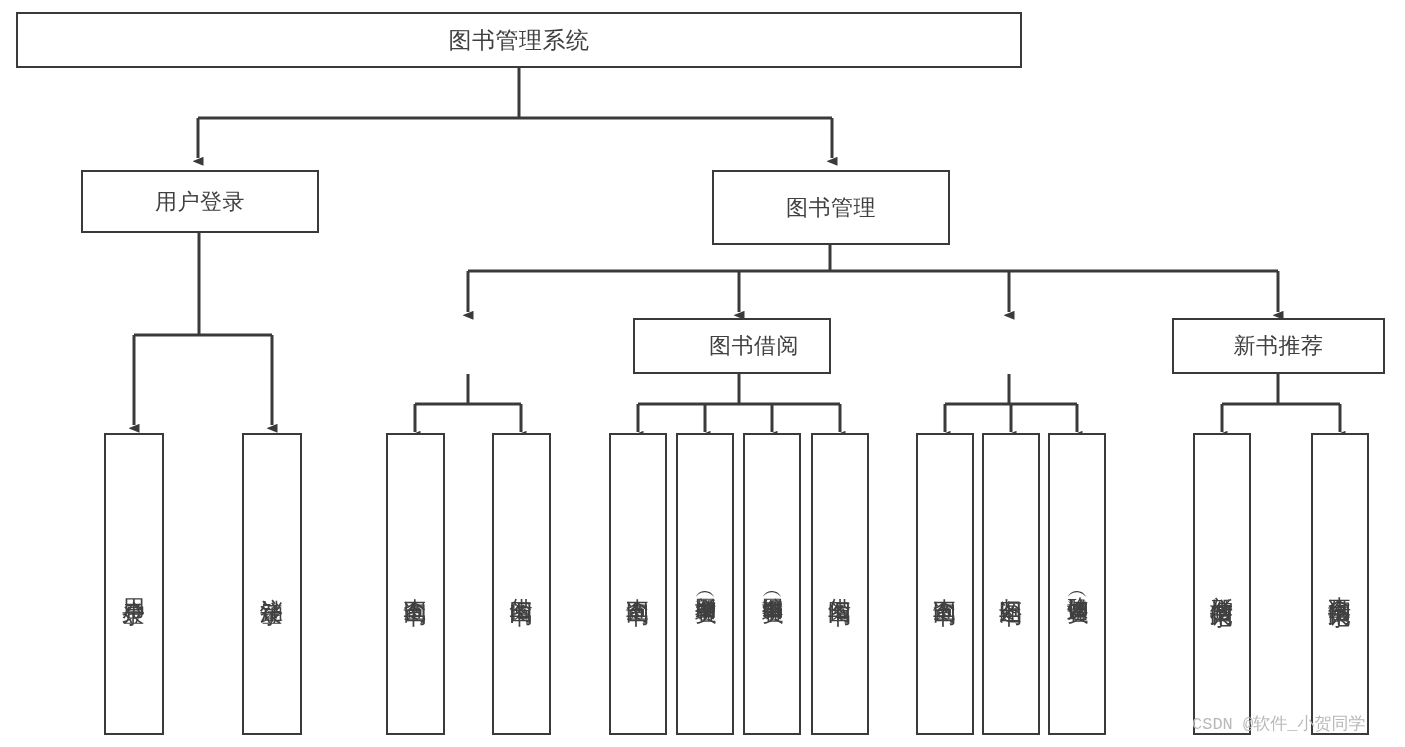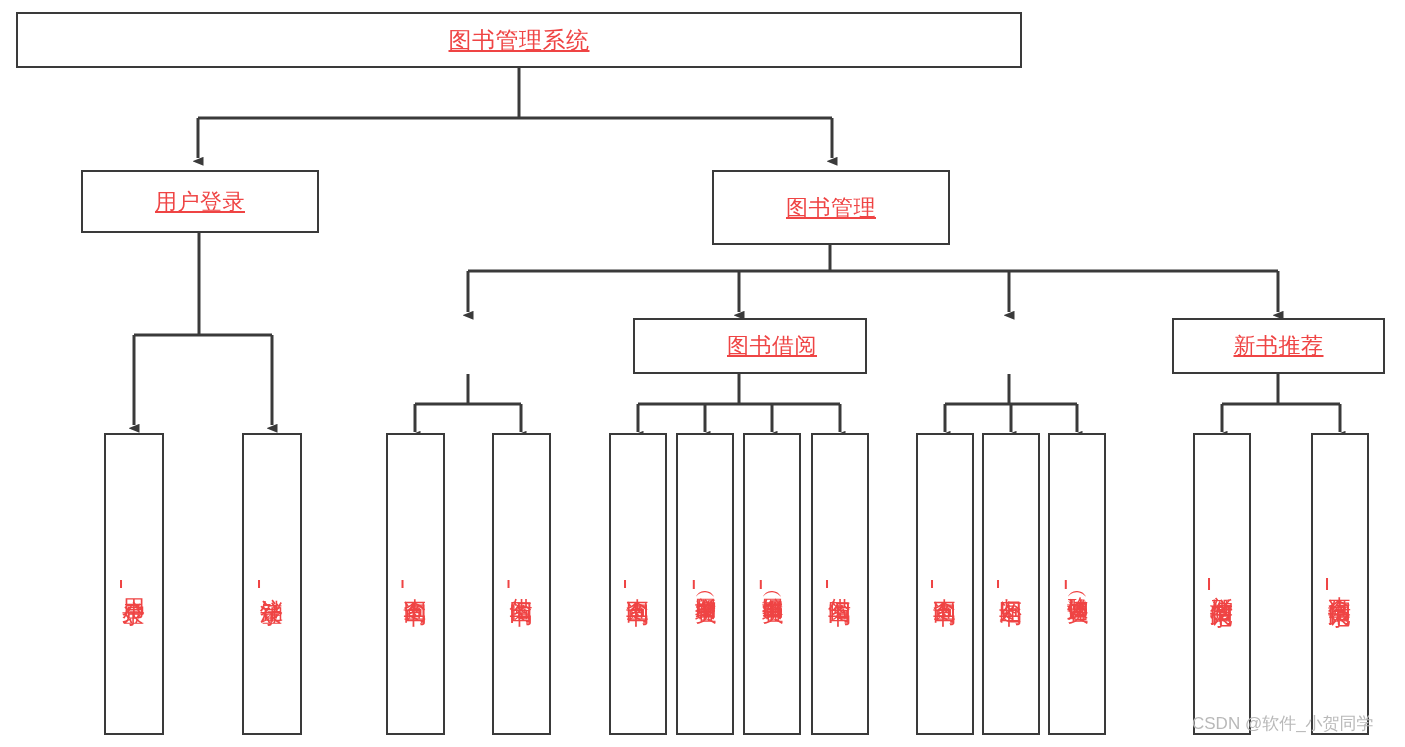--- a/index.html
+++ b/index.html
@@ -32,24 +32,23 @@
     background: #ffffff;
     border: 2px solid #3a3a3a;
     display: flex;
     align-items: center;
     justify-content: center;
     color: #2b2b2b;
   }
   .node-label {
     display: block;
     text-align: center;
-    color: #ef4444;
+    color: #404040;
     line-height: 1.08;
     letter-spacing: 0.5px;
-    text-decoration: underline;
   }
   
   .node.horiz .node-label {
     font-size: 22px;
     white-space: nowrap;
   }
   .node.root .node-label {
     font-size: 23px;
   }
   
@@ -69,21 +68,21 @@
     font-size: 21px;
     letter-spacing: 1px;
   }
   #watermark {
     position: absolute;
     left: 1192px;
     top: 712px;
     font-size: 17px;
     color: #b9b9b9;
     white-space: nowrap;
-    font-family: Liberation Sans, sans-serif;
+    font-family: Liberation Mono, monospace;
   }
 </style>
 </head>
 <body>
 
 <div id="diagram-root">
 
   <svg id="edges-layer" viewBox="0 0 1405 747" width="1405" height="747" xmlns="http://www.w3.org/2000/svg">
     <defs>
       <marker id="arrow" markerWidth="9" markerHeight="11" refX="1.2" refY="5.5" orient="auto" markerUnits="userSpaceOnUse">
@@ -140,21 +139,21 @@
 
   <div class="node horiz" style="left:81px; top:170px; width:238px; height:63px;">
     <span class="node-label">用户登录</span>
   </div>
 
   <div class="node horiz" style="left:712px; top:170px; width:238px; height:75px;">
     <span class="node-label">图书管理</span>
   </div>
 
 
-  <div class="node horiz" style="left:633px; top:318px; width:234px; height:56px;padding-left:44px;">
+  <div class="node horiz" style="left:633px; top:318px; width:198px; height:56px;padding-left:44px;">
     <span class="node-label">图书借阅</span>
   </div>
 
 
   <div class="node horiz" style="left:1172px; top:318px; width:213px; height:56px;">
     <span class="node-label">新书推荐</span>
   </div>
 
   <div class="node vert" style="left:104px; top:433px; width:60px; height:302px;">
     <span class="node-label">用户登录</span>

